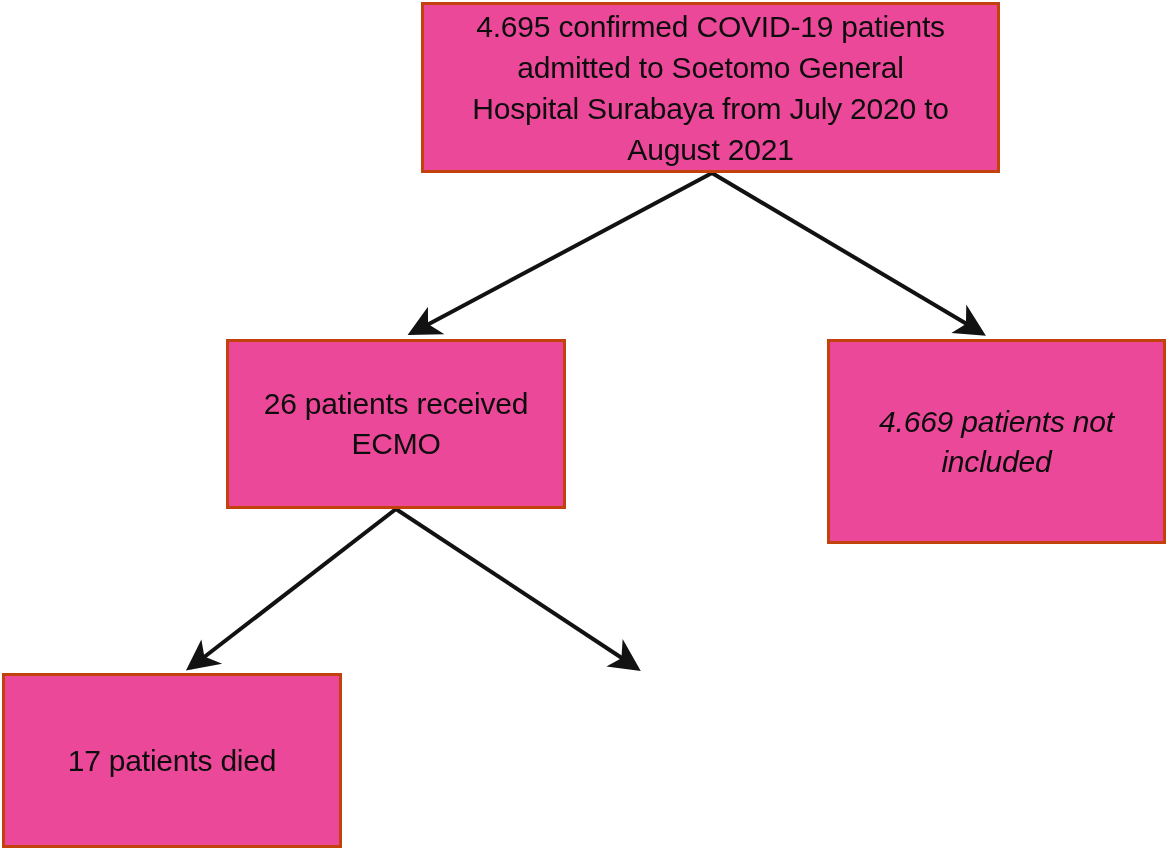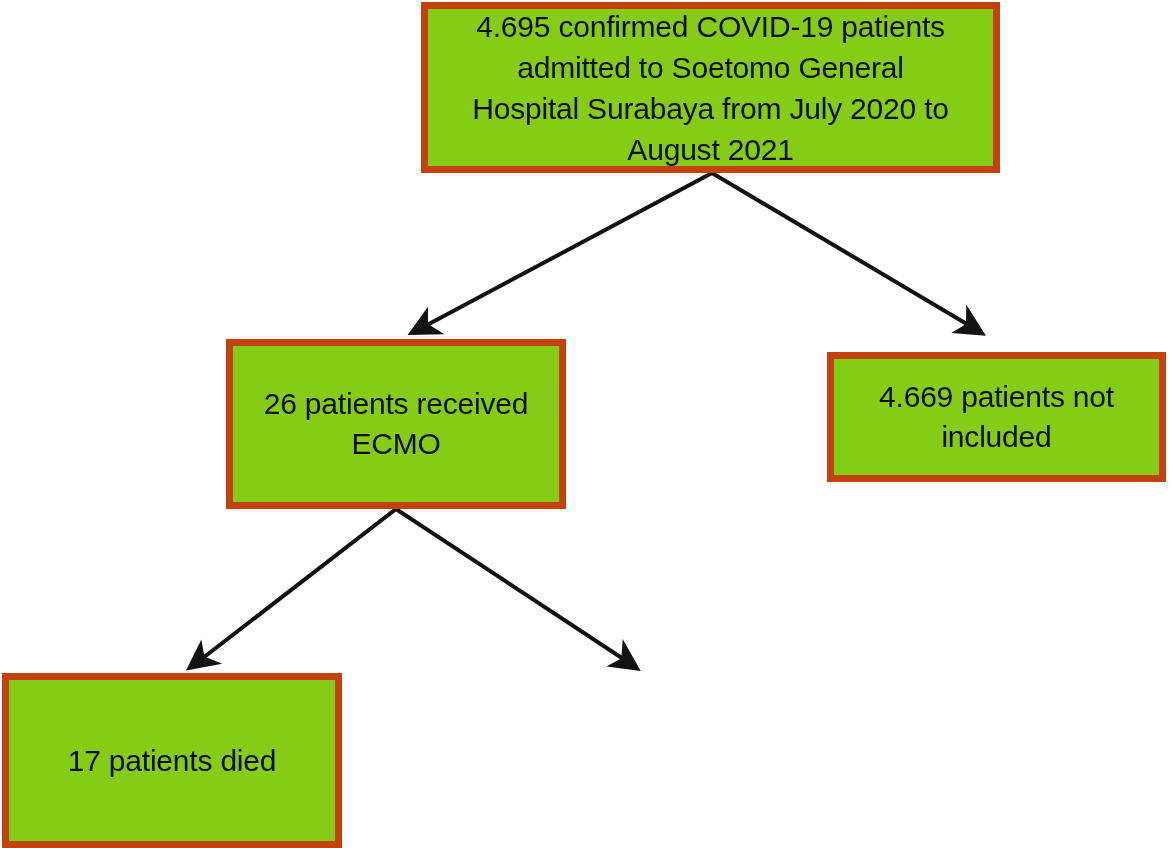--- a/index.html
+++ b/index.html
@@ -22,42 +22,42 @@
     position: absolute;
     left: 0;
     top: 0;
     width: 1171px;
     height: 848px;
     pointer-events: none;
   }
   .node {
     position: absolute;
     box-sizing: border-box;
-    background: #84cc16;
-    border: 7px solid #c2410c;
+    background: #ec4899;
+    border: 3px solid #c2410c;
     display: flex;
     align-items: center;
     justify-content: center;
     text-align: center;
     z-index: 2;
   }
   .node-text {
     font-size: 30px;
     line-height: 40px;
     color: #0d0d0d;
     font-weight: 400;
     letter-spacing: -0.2px;
     white-space: pre-line;
     padding: 0 8px;
   }
   
   #node-cohort   { left: 421px; top: 2px;   width: 579px; height: 171px; }
   #node-cohort .node-text { line-height: 41px; }
   #node-ecmo     { left: 226px; top: 339px; width: 340px; height: 170px; }
-  #node-excluded { left: 827px; top: 352px; width: 339px; height: 130px; }
+  #node-excluded { left: 827px; top: 339px; width: 339px; height: 205px; font-style: italic; }
   #node-died     { left: 2px;   top: 673px; width: 340px; height: 175px; text-align: right; }
   #node-survived { left: 477px; top: 673px; width: 341px; height: 175px; }
 </style>
 </head>
 <body>
 
 <div id="flowchart">
 
   <svg id="edges" viewBox="0 0 1171 848" width="1171" height="848" xmlns="http://www.w3.org/2000/svg">
     <defs>

